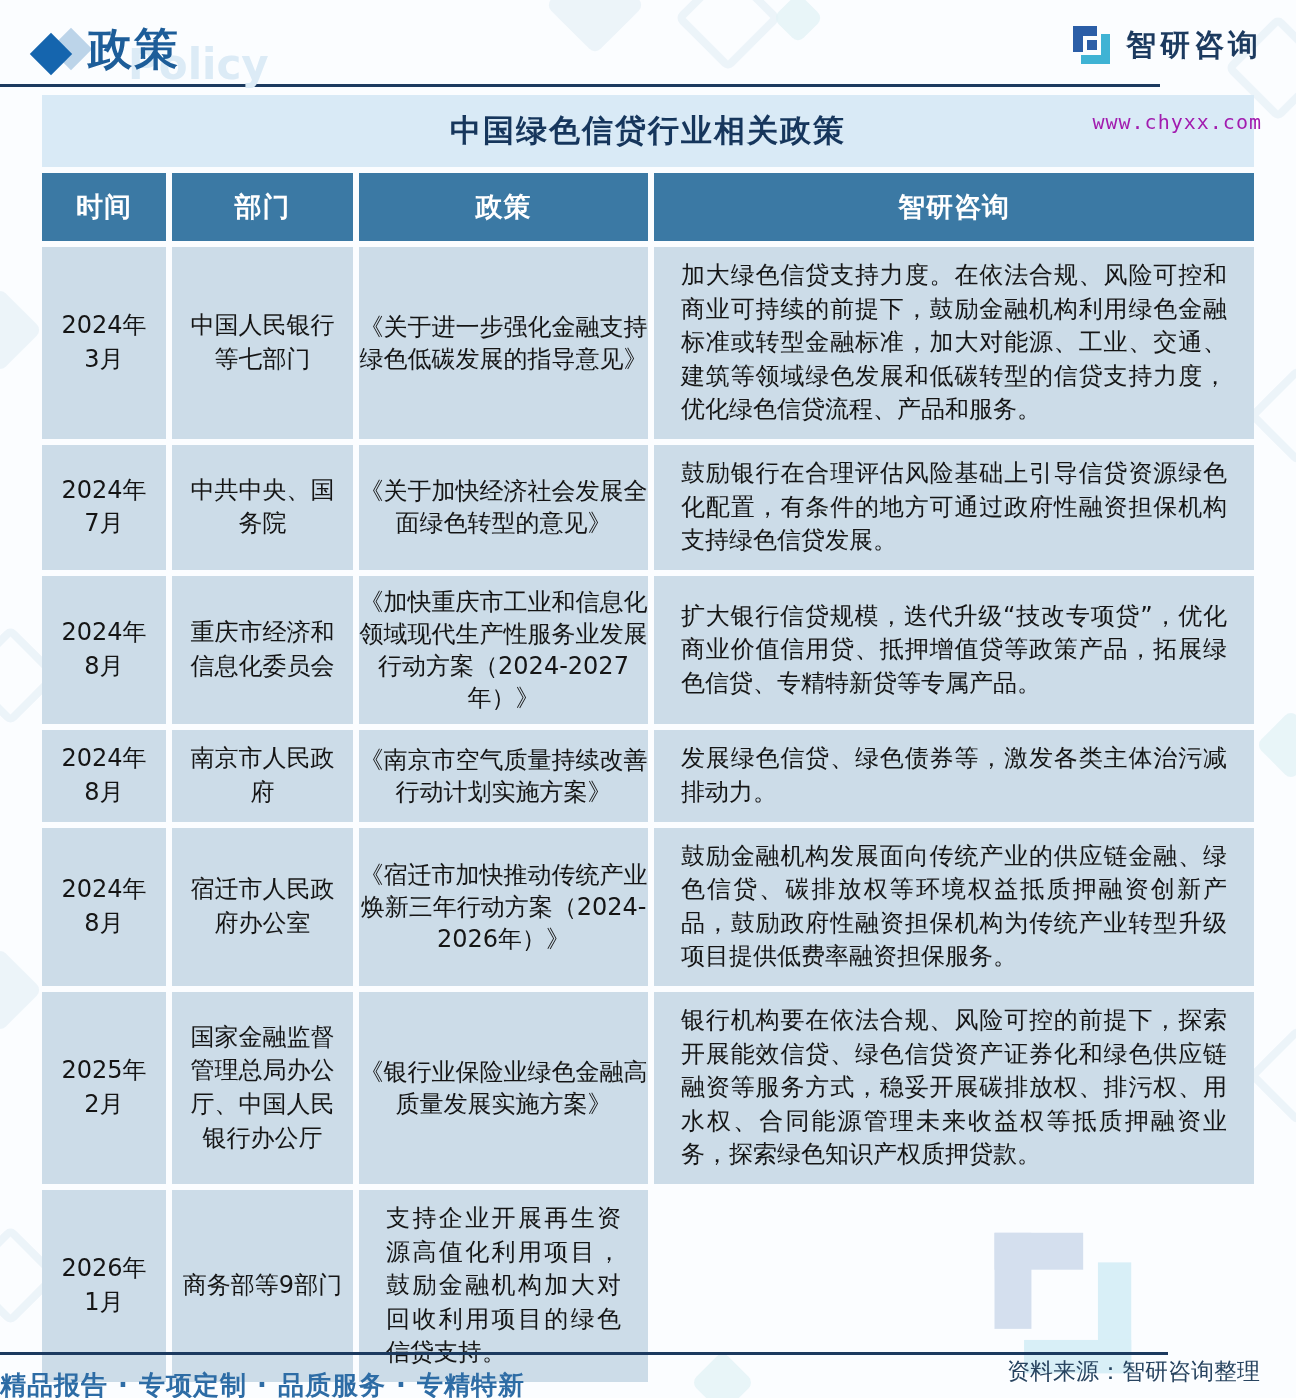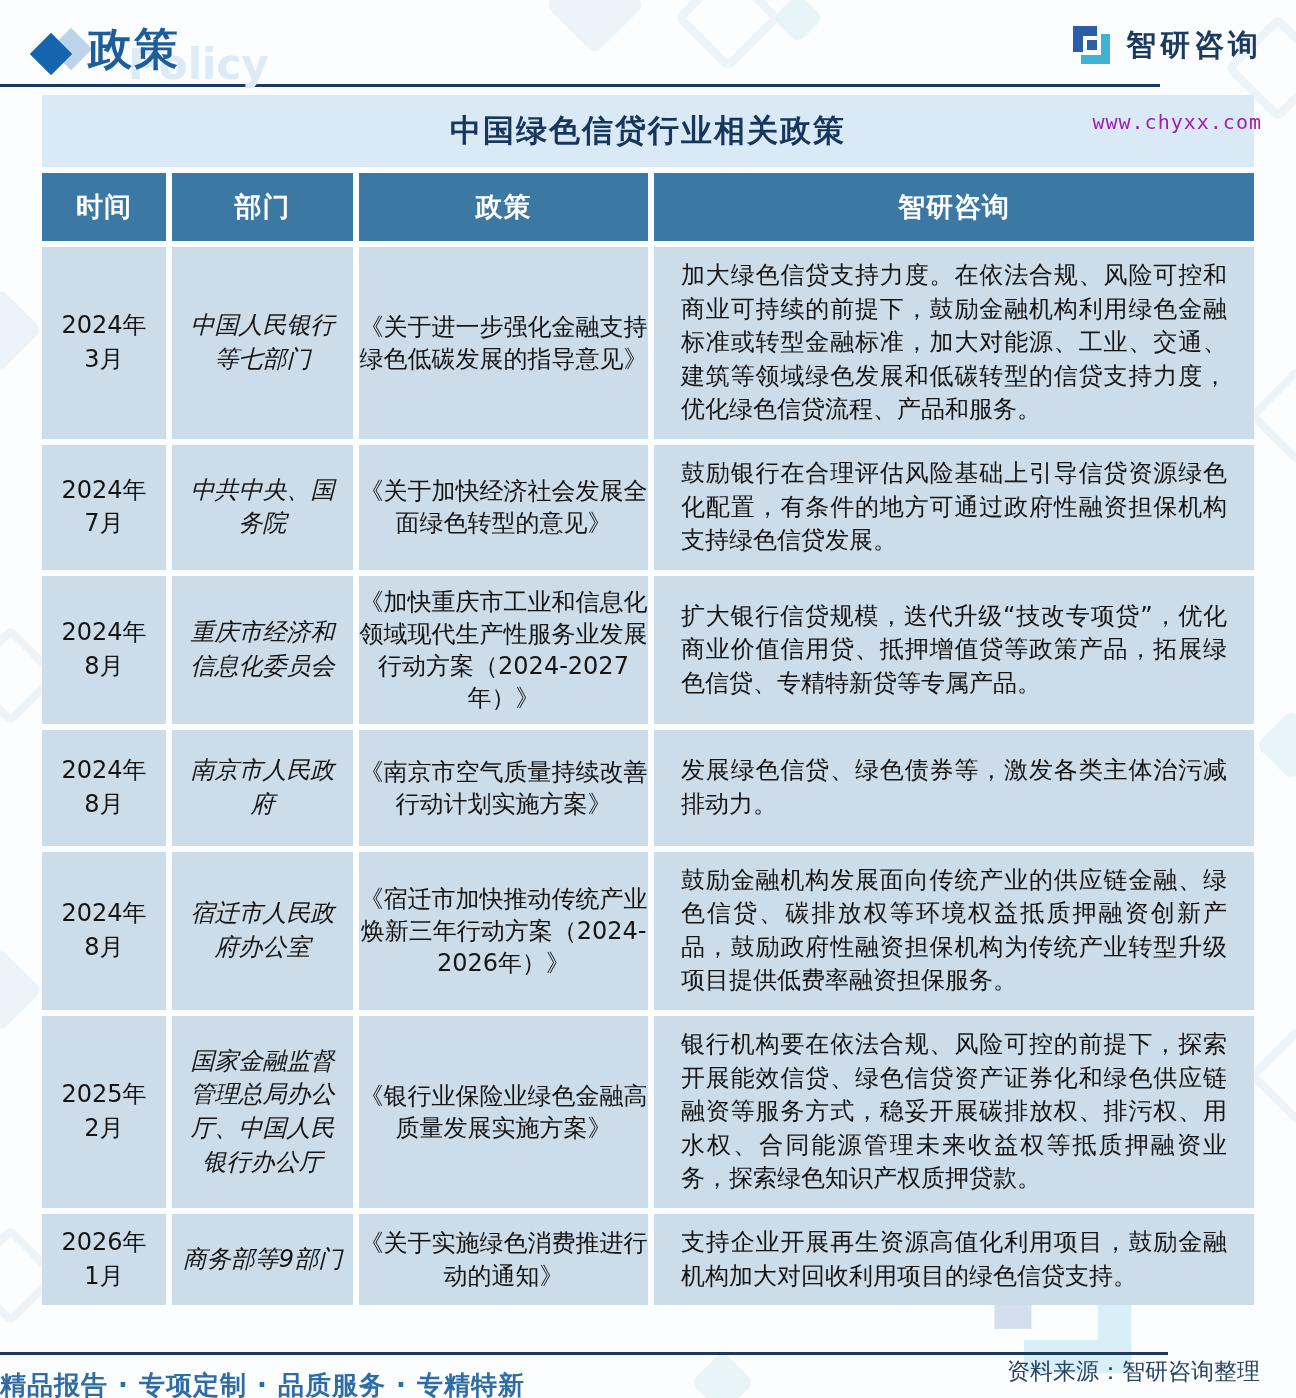--- a/index.html
+++ b/index.html
@@ -32,21 +32,21 @@
     font-size:31px;font-weight:bold;color:#16365c;letter-spacing:2px;
   }
   .grid{display:grid;grid-template-columns:124px 181px 289px 1fr;gap:6px;}
   .hcell{
     background:#3b79a4;color:#ffffff;font-size:27px;font-weight:bold;
     display:flex;align-items:center;justify-content:center;
     padding:16px 0;letter-spacing:1px;
   }
   .cell{background:#ccdce8;display:flex;align-items:center;font-size:24px;}
   .c-time{justify-content:center;text-align:center;white-space:pre-line;line-height:1.4;padding:8px 9px;}
-  .c-dept{justify-content:center;text-align:center;line-height:1.4;padding:24px 10px;font-style:italic;}
+  .c-dept{justify-content:center;text-align:center;line-height:1.4;padding:12px 10px;}
   .c-policy{justify-content:center;text-align:center;line-height:1.34;padding:10px 0;}
   .c-content{justify-content:flex-start;text-align:justify;line-height:1.4;padding:12px 27px;}
   
   .bottom-rule{position:absolute;top:1352px;left:0;width:1168px;height:3px;background:#1c3a5f;z-index:2;}
   .source-note{position:absolute;top:1356px;right:36px;font-size:23px;color:#27435f;z-index:3;}
   .footer-tagline{position:absolute;top:1368px;left:0px;font-size:26px;font-weight:bold;color:#2d6ca5;letter-spacing:1px;z-index:3;}
   .corner-wm{position:absolute;right:150px;bottom:10px;width:170px;height:170px;opacity:.18;z-index:1;}
 </style>
 </head>
 <body>
@@ -125,21 +125,20 @@
 
     <div class="cell c-time">2025年
 2月</div>
     <div class="cell c-dept">国家金融监督管理总局办公厅、中国人民银行办公厅</div>
     <div class="cell c-policy">《银行业保险业绿色金融高质量发展实施方案》</div>
     <div class="cell c-content">银行机构要在依法合规、风险可控的前提下，探索开展能效信贷、绿色信贷资产证券化和绿色供应链融资等服务方式，稳妥开展碳排放权、排污权、用水权、合同能源管理未来收益权等抵质押融资业务，探索绿色知识产权质押贷款。</div>
 
     <div class="cell c-time">2026年
 1月</div>
     <div class="cell c-dept">商务部等9部门</div>
-    <div class="cell c-policy">《关于实施绿色消费推进行动的通知》</div>
     <div class="cell c-content">支持企业开展再生资源高值化利用项目，鼓励金融机构加大对回收利用项目的绿色信贷支持。</div>
   </div>
 </section>
 
 <svg class="corner-wm" viewBox="0 0 46 46">
   <rect x="5" y="4" width="24" height="10" fill="#2b5ea7"></rect>
   <rect x="5" y="4" width="10" height="26" fill="#2b5ea7"></rect>
   <rect x="33" y="12" width="9" height="30" fill="#3fb3d4"></rect>
   <rect x="13" y="33" width="29" height="9" fill="#3fb3d4"></rect>
 </svg>

